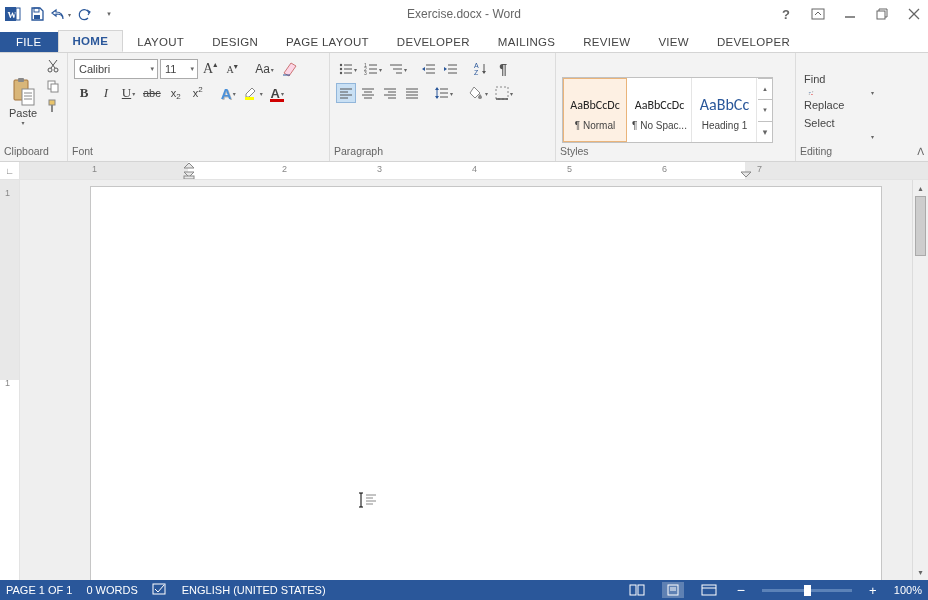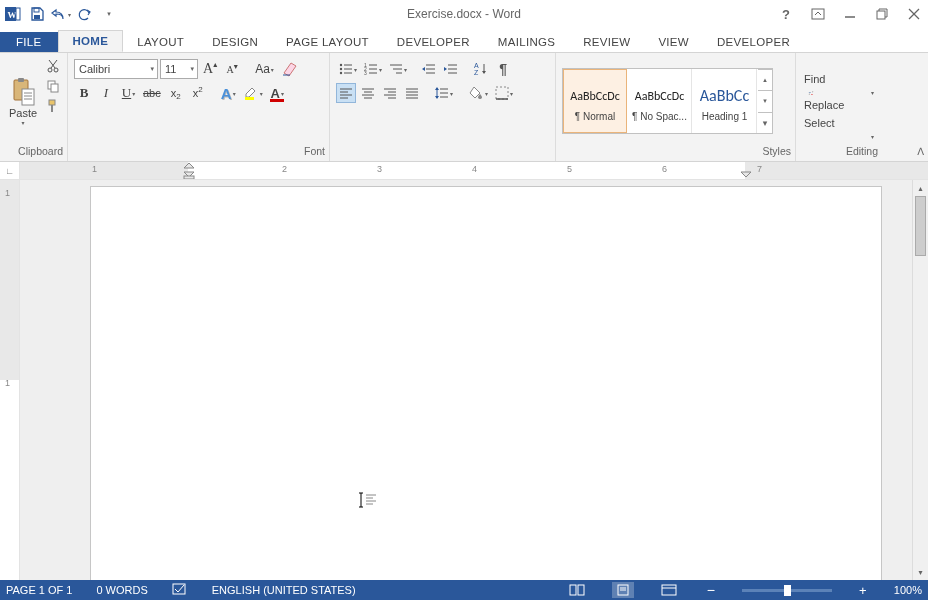--- a/index.html
+++ b/index.html
@@ -12,21 +12,21 @@
 .winctrl { position: absolute; right: 2px; display: flex; gap: 8px; align-items: center; }
 .winctrl span { width: 24px; height: 22px; display: flex; align-items: center; justify-content: center; color: #666; font-size: 13px; }
 
 .tabs { height: 24px; display: flex; align-items: flex-end; background: #fff; }
 .tab { padding: 4px 14px 4px; font-size: 11.5px; color: #444; letter-spacing: 0.3px; cursor: pointer; }
 .tab.file { background: #2a579a; color: #fff; padding: 4px 16px; }
 .tab.active { color: #2a579a; border: 1px solid #d4d4d4; border-bottom: 1px solid #f3f3f3; background: #f3f3f3; font-weight: bold; }
 
 .ribbon { height: 110px; background: #f3f3f3; border-top: 1px solid #d4d4d4; border-bottom: 1px solid #d4d4d4; display: flex; position: relative; }
 .group { border-right: 1px solid #dcdcdc; padding: 4px 4px 2px; display: flex; flex-direction: column; justify-content: space-between; position: relative; }
-.group-label { text-align: right; font-size: 10.5px; color: #666; padding-bottom: 2px; position: relative; }
+.group-label { text-align: left; font-size: 10.5px; color: #666; padding-bottom: 2px; position: relative; }
 
 .row { display: flex; align-items: center; gap: 2px; }
 .btn { min-width: 20px; height: 20px; display: flex; align-items: center; justify-content: center; border: 1px solid transparent; padding: 0 2px; cursor: pointer; }
 .btn.active { background: #c9e0f4; border: 1px solid #92b6da; }
 .dd { padding-right: 1px; }
 .dd::after { content: "▾"; font-size: 6px; color: #666; margin-left: 1px; }
 
 
 .clipboard-body { display: flex; gap: 2px; flex: 1; }
 .paste { width: 38px; display: flex; flex-direction: column; align-items: center; justify-content: center; padding: 2px 0; border: 1px solid transparent; cursor: pointer; }
@@ -61,21 +61,21 @@
 .vruler { width: 20px; background: #fff; border-right: 1px solid #e3e3e3; position:relative;}
 .vmargin { position:absolute; left:0; right:0; background:#e8e8e8;}
 .canvas { flex: 1; position: relative; overflow: hidden; background: #efefef; }
 .page { position: absolute; left: 70px; top: 6px; width: 792px; height: 1020px; background: #fff; border: 1px solid #c6c6c6; }
 .cursor-ibeam { position: absolute; left: 338px; top: 312px; }
 .vscroll { width: 16px; background:#f0f0f0; border-left:1px solid #dcdcdc; position:relative; }
 .vscroll .up, .vscroll .down { height:16px; display:flex; align-items:center; justify-content:center; font-size:8px; color:#666;}
 .vscroll .thumb { position:absolute; left:2px; right:2px; top:16px; height:60px; background:#cdcdcd; border:1px solid #aaa;}
 
 
-.statusbar { position: absolute; left: 0; right: 0; bottom: 0; height: 20px; background: #2a579a; color: #fff; display: flex; align-items: center; font-size: 11px; padding: 0 6px; gap: 24px; }
+.statusbar { position: absolute; left: 0; right: 0; bottom: 0; height: 20px; background: #2a579a; color: #fff; display: flex; align-items: center; font-size: 11px; padding: 0 6px; gap: 14px; }
 .statusbar .spacer { flex: 1; }
 .view-btn { width: 22px; height: 16px; display:flex; align-items:center; justify-content:center;}
 .zoom-slider { width: 90px; height: 3px; background: #5b82b8; position: relative; }
 .zoom-slider .mid { position:absolute; left:50%; top:-3px; width:1px; height:9px; background:#fff;}
 .zoom-slider .knob { position:absolute; left:50%; top:-4px; width:7px; height:11px; background:#fff; margin-left:-3px;}
 
 .collapse-ribbon { position:absolute; right:4px; bottom:4px; font-size:10px; color:#666; cursor:pointer;}
 </style>
 </head>
 <body>
@@ -375,24 +375,25 @@
             </svg>
           </div>
         <div class="btn dd">
             <svg width="14" height="14" viewBox="0 0 14 14">
               <rect x="1" y="1" width="12" height="12" fill="none" stroke="#888" stroke-dasharray="2"></rect>
               <line x1="1" y1="13" x2="13" y2="13" stroke="#555" stroke-width="1.5"></line>
             </svg>
           </div>
       </div>
     </div>
+    <div class="group-label">Paragraph</div>
   </div>
 
   <div class="group" style="width:240px">
-    <div style="flex:1;display:flex;align-items:center;padding:2px">
+    <div style="flex:1;display:flex;align-items:flex-end;padding:2px">
       <div class="styles-body">
         <div class="style-item sel">
           <div class="style-prev">AaBbCcDc</div>
           <div class="style-name">¶ Normal</div>
         </div>
         <div class="style-item">
           <div class="style-prev">AaBbCcDc</div>
           <div class="style-name">¶ No Spac...</div>
         </div>
         <div class="style-item">

